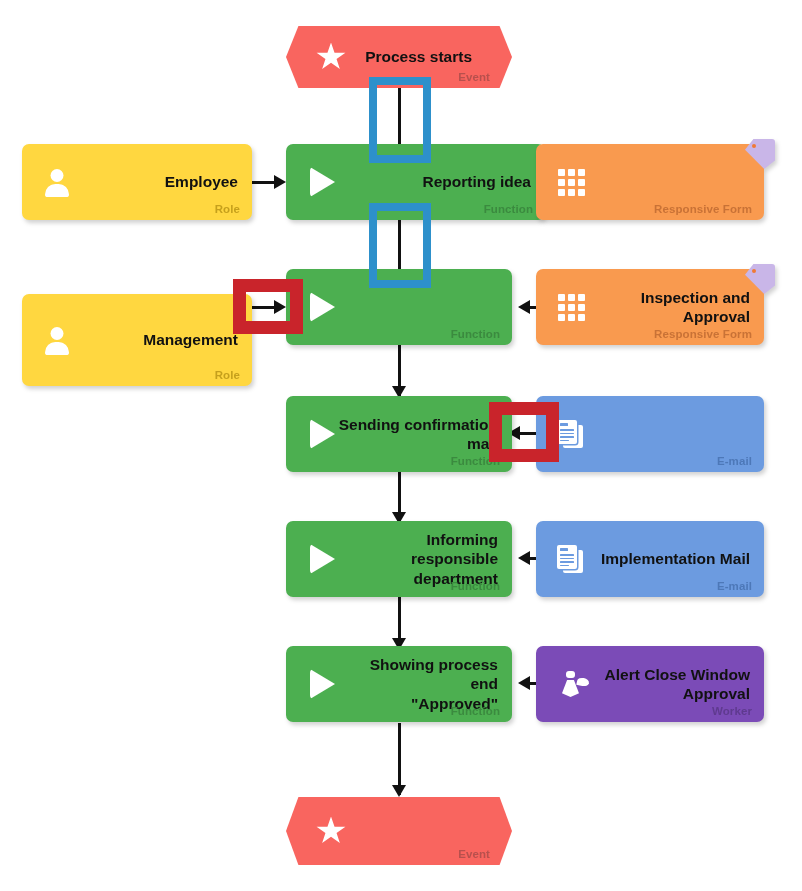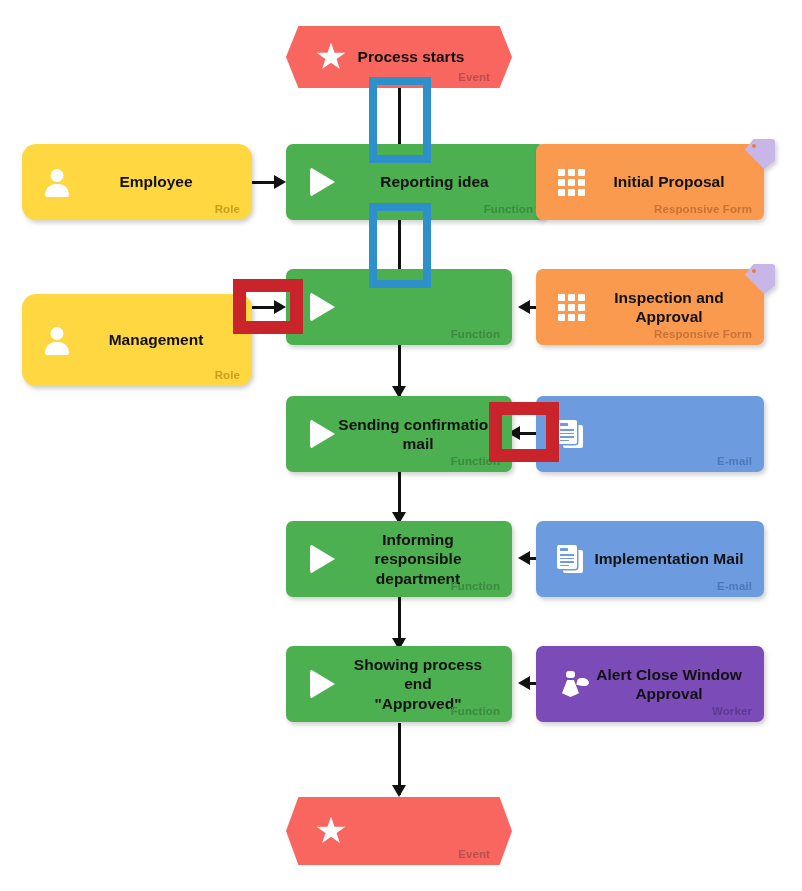--- a/index.html
+++ b/index.html
@@ -19,39 +19,39 @@
     border-radius:7px;
     filter:drop-shadow(2px 3px 2px rgba(0,0,0,.18));
   }
   .node .icon{
     position:absolute;left:18px;top:50%;transform:translateY(-50%);
     width:34px;height:34px;
     display:flex;align-items:center;justify-content:center;
   }
   .node .title{
     width:100%;
-    text-align:center;
+    text-align:right;
     padding:0 14px 0 52px;
     box-sizing:border-box;
     font-size:15.5px;
     font-weight:700;
     color:#111;
     line-height:1.25;
     white-space:pre-line;
   }
   .node .kind{
     position:absolute;right:12px;bottom:5px;
     font-size:11.5px;font-weight:700;
     letter-spacing:.1px;
   }
 
   
   .n-function{background:#4CAF50;}
   .n-function .kind{color:#3b8a3f;}
-  .n-role{background:#FFD740;border-radius:14px;}
+  .n-role{background:#FFD740;}
   .n-role .kind{color:#c6a01c;}
   .n-form{background:#F99A4F;}
   .n-form .kind{color:#c97236;}
   .n-email{background:#6C9BE0;}
   .n-email .kind{color:#4d78b8;}
   .n-worker{background:#7B4BB7;}
   .n-worker .kind{color:#5f3a8f;}
 
   
   .n-event{
@@ -203,21 +203,20 @@
           <i></i>
           <i></i>
           <i></i>
           <i></i>
           <i></i>
           <i></i>
           <i></i>
           <i></i>
         </span>
     </span>
-    <span class="title">Initial Proposal</span>
     <span class="kind">Responsive Form</span>
     <span class="tag-corner"></span>
   </div>
 
   <div class="node n-role" style="left:22px;top:269px;width:230px;height:92px;margin-top:25px;">
     <span class="icon">
       <span class="ic-person">
           <span class="h"></span>
           <span class="b"></span>
         </span>

